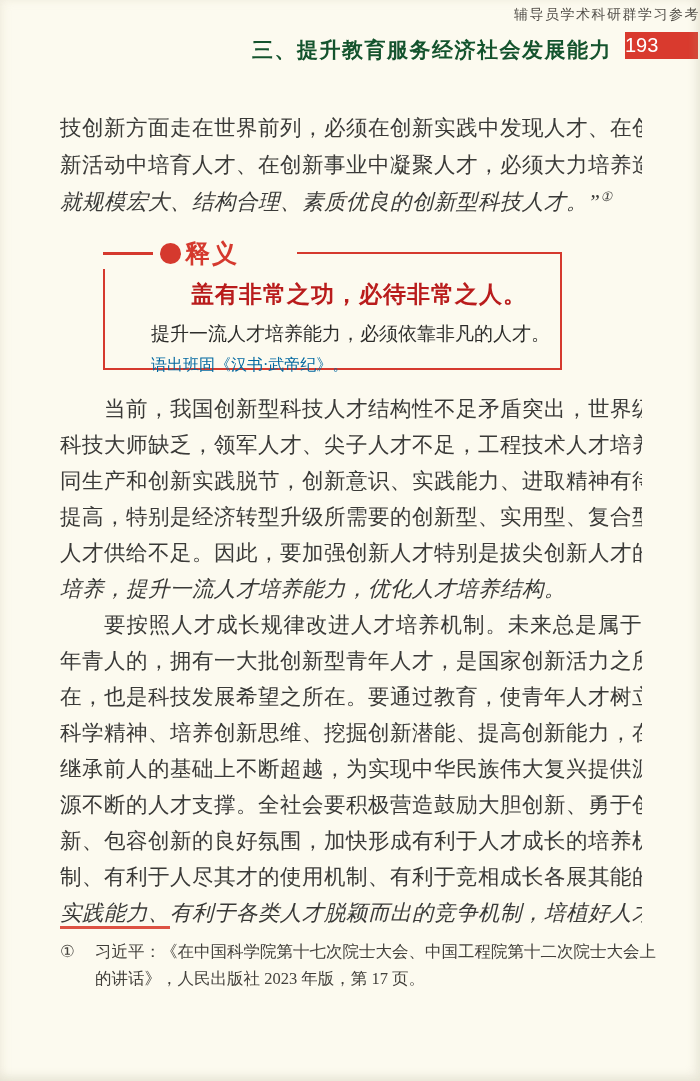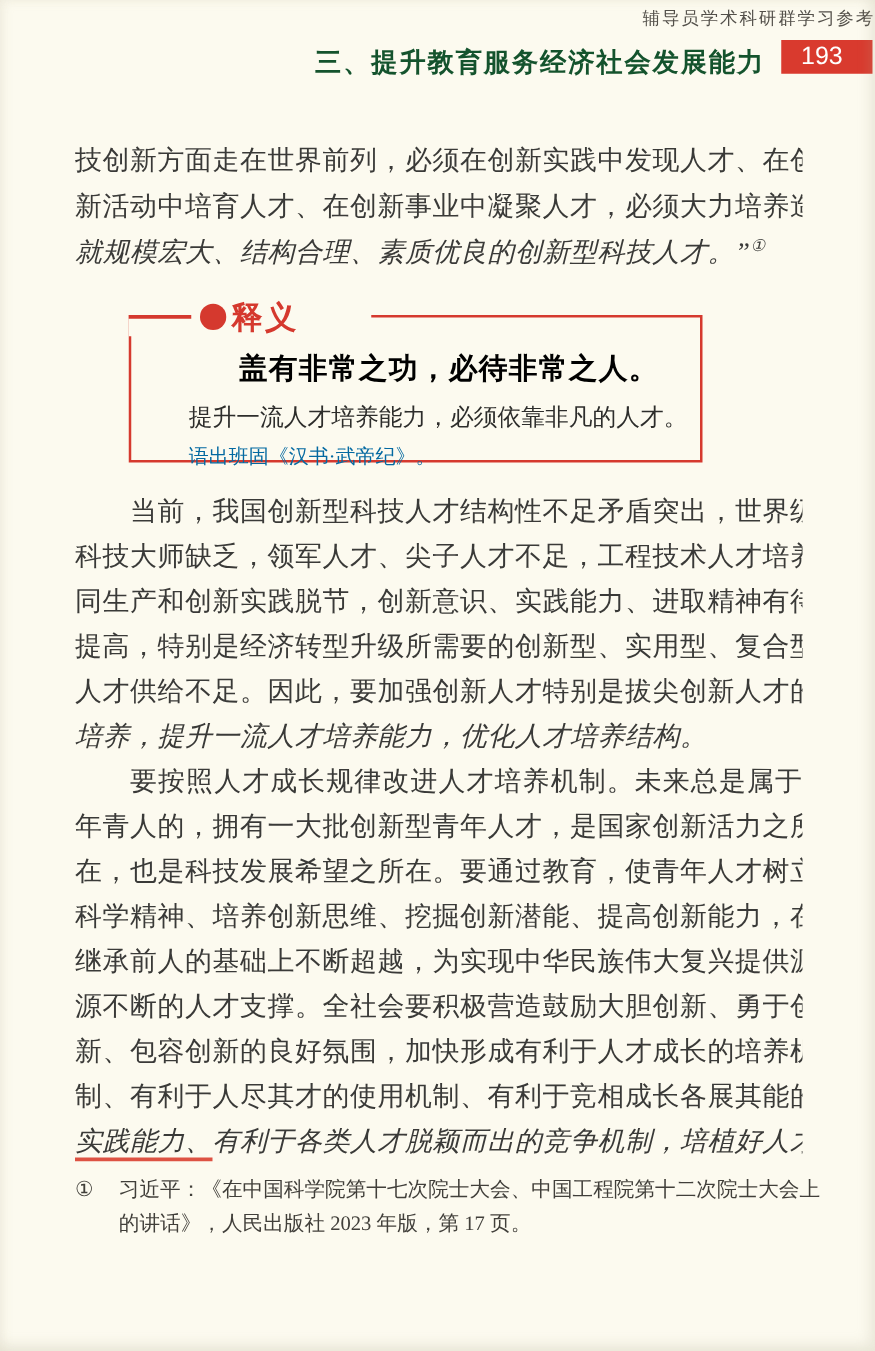--- a/index.html
+++ b/index.html
@@ -20,21 +20,21 @@
   .chapter-title{
     position:absolute;top:36px;right:88px;
     font-family:"Liberation Sans","DejaVu Sans",sans-serif;
     font-weight:bold;font-size:21px;color:#14532d;letter-spacing:1.5px;
     white-space:nowrap;
   }
   .page-num-box{
     position:absolute;top:32px;right:2px;width:73px;height:27px;
     background:#d93a2e;color:#ffffff;
     font-family:"Liberation Sans","DejaVu Sans",sans-serif;
-    font-size:20px;line-height:27px;text-align:center;
+    font-size:20px;line-height:27px;text-align:left;
     padding-right:8px;box-sizing:border-box;
   }
   .para{position:absolute;left:60px;width:582px;}
   .p1{top:110px;}
   .main{top:391px;}
   .bline{
     font-size:21.5px;line-height:37px;height:37px;overflow:hidden;
     text-align:justify;text-align-last:justify;
     letter-spacing:0.5px;white-space:nowrap;
   }
@@ -54,21 +54,21 @@
     background:#fcfaef;padding-right:58px;
   }
   .label-line{width:50px;height:3px;background:#d5392e;}
   .label-bullet{width:21px;height:21px;border-radius:50%;background:#d5392e;margin-left:7px;}
   .label-text{
     margin-left:4px;font-family:"Liberation Sans","DejaVu Sans",sans-serif;
     font-weight:bold;font-size:25px;color:#d5392e;letter-spacing:2px;
   }
   .shiyi-content{padding:25px 16px 0 46px;}
   .shiyi-quote{
-    font-size:23px;font-weight:bold;color:#000000;
+    font-size:23px;font-weight:bold;color:#b91c1c;
     text-indent:40px;letter-spacing:1px;white-space:nowrap;
   }
   .shiyi-expl{font-size:19px;color:#2d2d2b;margin-top:11px;white-space:nowrap;}
   .shiyi-src{font-size:16px;color:#0369a1;margin-top:8px;white-space:nowrap;}
 
   .footnote{
     position:absolute;left:60px;top:938px;width:586px;
     font-size:16.5px;color:#413f3a;line-height:27px;
   }
   .fn-marker{position:absolute;left:0;top:0;}

